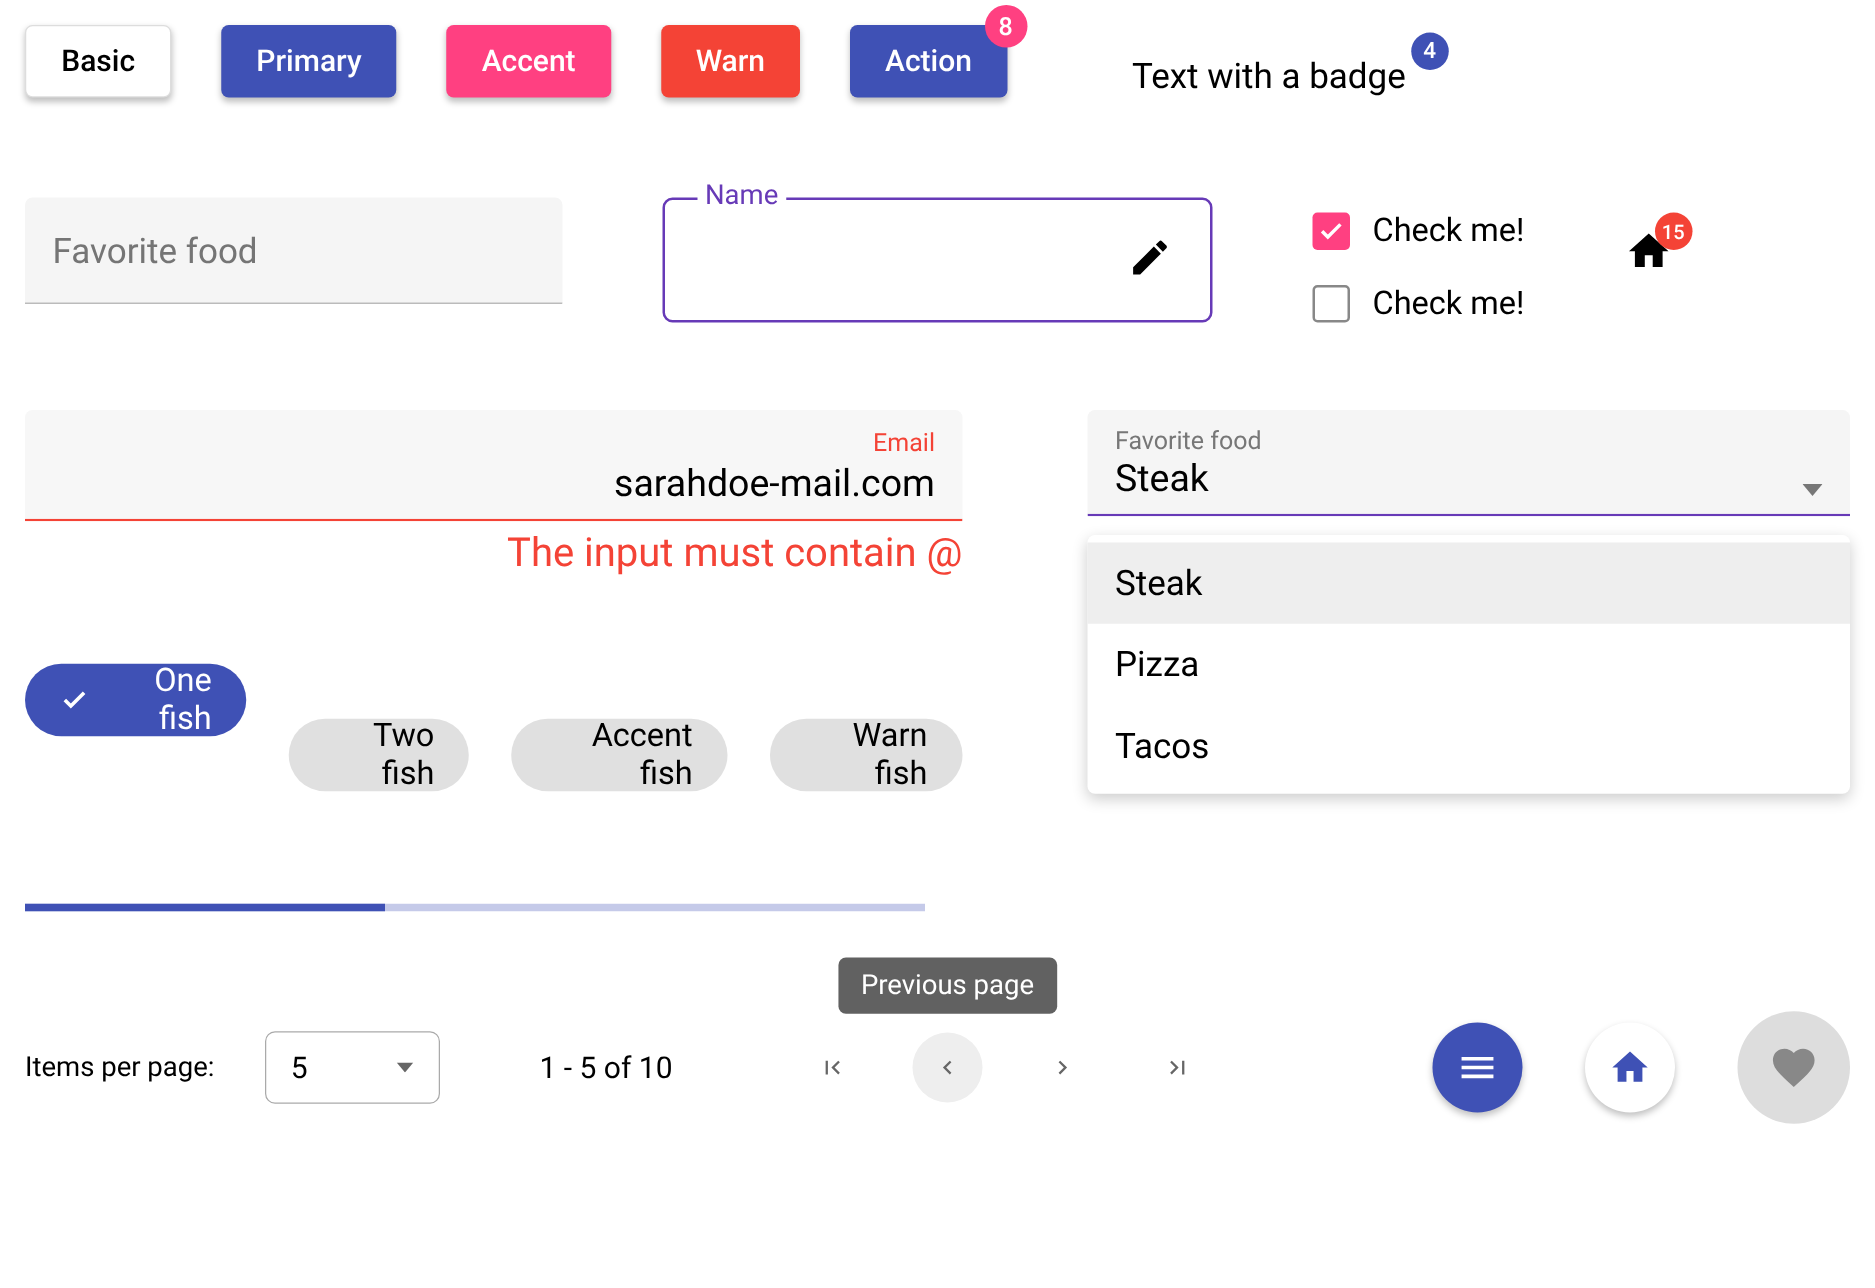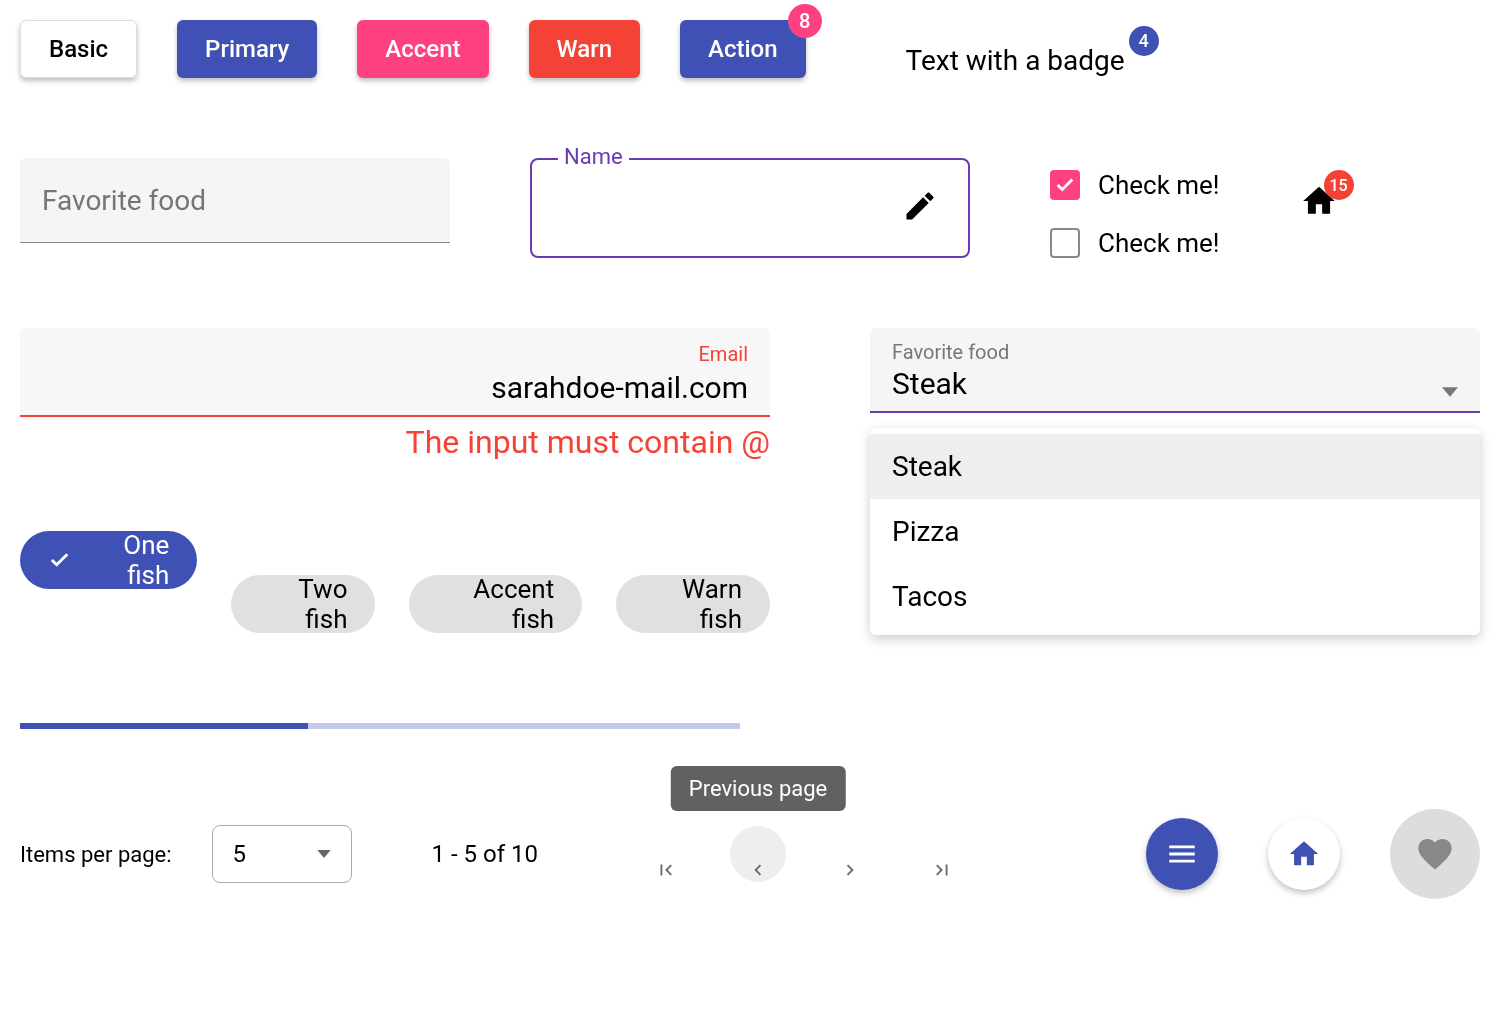--- a/index.html
+++ b/index.html
@@ -61,21 +61,21 @@
   
   .progress { width:720px; height:6px; background:#c5cae9; margin-top:90px; position:relative; }
   .progress-fill { height:100%; background:#3f51b5; width:40%; }
   
   
   .pag-row { display:flex; align-items:center; gap:40px; margin-top:80px; }
   .pag-label { font-size:22px; color:#000; }
   .pag-select { border:1.5px solid #aaa; border-radius:8px; width:140px; height:58px; display:flex; align-items:center; justify-content:space-between; padding:0 20px; font-size:24px; cursor:pointer; }
   .pag-range { font-size:24px; margin-left:40px; }
   .pag-arrows { display:flex; gap:36px; align-items:center; margin-left:60px; }
-  .pag-btn { background:none; border:none; cursor:pointer; width:56px; height:56px; display:flex; align-items:flex-end; justify-content:center; border-radius:50%; position:relative; }
+  .pag-btn { background:none; border:none; cursor:pointer; width:56px; height:56px; display:flex; align-items:center; justify-content:center; border-radius:50%; position:relative; }
   .pag-btn.active { background:#eee; }
   .pag-btn svg { width:22px; height:22px; fill:#666; }
   .tooltip { position:absolute; top:-60px; left:50%; transform:translateX(-50%); background:#616161; color:#fff; padding:10px 18px; border-radius:6px; font-size:22px; white-space:nowrap; }
   
   .fabs { display:flex; gap:50px; align-items:center; margin-left:auto; }
   .fab { width:72px; height:72px; border-radius:50%; border:none; display:flex; align-items:center; justify-content:center; cursor:pointer; box-shadow:0 3px 6px rgba(0,0,0,0.25); }
   .fab-primary { background:#3f51b5; }
   .fab-primary svg { fill:#fff; width:34px; height:34px; }
   .fab-white { background:#fff; }
   .fab-white svg { fill:#3f51b5; width:34px; height:34px; }

